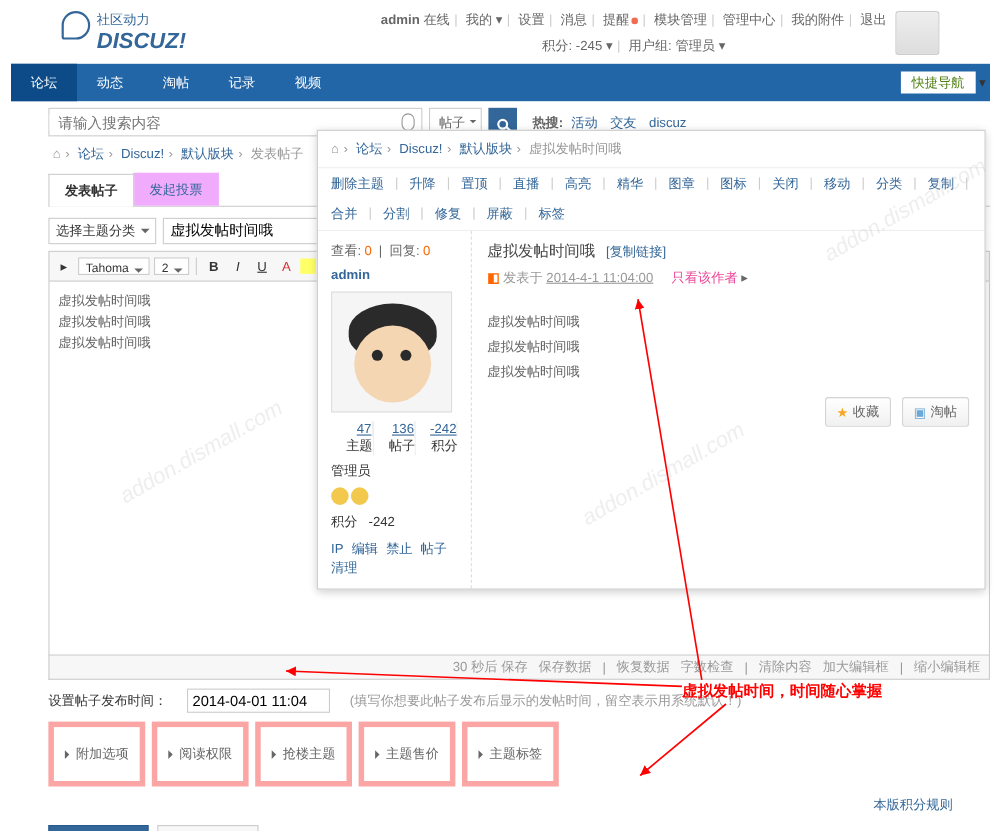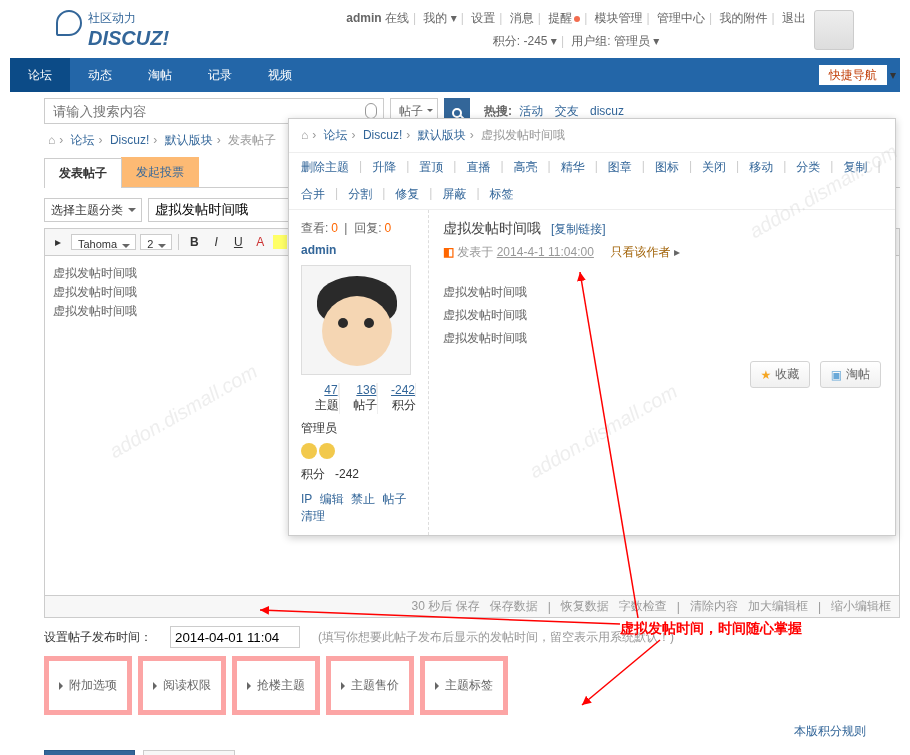--- a/index.html
+++ b/index.html
@@ -21,21 +21,21 @@
 .red-dot{width:6px;height:6px;background:#f26c4f;border-radius:50%;display:inline-block;margin-left:2px;vertical-align:middle}
 .user-line2{color:#666}
 .user-line2 .sep{color:#ccc;margin:0 4px}
 .avatar-top{width:40px;height:40px;border:1px solid #ccc;background:linear-gradient(#eee,#ddd);border-radius:3px;display:inline-block;vertical-align:top;margin-left:8px}
 
 
 .nav{background:#2366a8;height:34px;display:flex;align-items:center;margin:0 10px}
 .nav-item{color:#fff;padding:0 18px;height:34px;line-height:34px;position:relative}
 .nav-item.active{background:#0c4b87}
 .nav-right{margin-left:auto;margin-right:4px}
-.quick-nav{background:#fff;color:#c2410c;padding:3px 10px;font-size:12px}
+.quick-nav{background:#fff;color:#4d7c0f;padding:3px 10px;font-size:12px}
 
 
 .search-row{margin:6px 10px 2px 44px;display:flex;align-items:center;gap:6px}
 .search-box{border:1px solid #ccc;display:flex;align-items:center;height:26px;flex:0 0 340px}
 .search-box input{border:none;outline:none;padding:0 8px;flex:1;color:#999}
 .mic-icon{width:12px;height:16px;border:1px solid #999;border-radius:6px;margin-right:6px}
 .search-sel{border:1px solid #ccc;height:26px;line-height:24px;padding:0 14px 0 8px;color:#666;background:#fff;position:relative}
 .search-sel::after{content:"";position:absolute;right:4px;top:10px;border:3px solid transparent;border-top-color:#666}
 .search-btn{width:26px;height:26px;background:#369;color:#fff;text-align:center;line-height:26px;font-size:14px}
 .mag{display:inline-block;width:10px;height:10px;border:2px solid #fff;border-radius:50%;position:relative;top:2px}
@@ -43,21 +43,21 @@
 .hot{color:#666;margin-left:8px}
 .hot a{color:#369;margin:0 4px}
 
 
 .bc{margin:8px 10px;color:#999;padding-left:38px}
 .bc .home{color:#999}
 .bc .sep{margin:0 4px}
 
 
 .tabs{margin:6px 10px 0 44px;display:flex;border-bottom:1px solid #cdcdcd}
-.tab{padding:6px 14px;color:#369;border:1px solid transparent;border-bottom:none;background:#fdba74;margin-right:-1px}
+.tab{padding:6px 14px;color:#369;border:1px solid transparent;border-bottom:none;background:#f0abfc;margin-right:-1px}
 .tab.active{background:#fff;color:#333;font-weight:bold;border-color:#cdcdcd;position:relative;top:1px}
 
 
 .type-row{margin:10px 10px 6px 44px;display:flex;gap:6px}
 .sel{border:1px solid #ccc;height:24px;line-height:22px;padding:0 18px 0 6px;background:#fff;position:relative;font-size:12px}
 .sel::after{content:"";position:absolute;right:5px;top:9px;border:4px solid transparent;border-top-color:#666}
 .title-input{border:1px solid #ccc;height:24px;padding:0 6px;flex:1;max-width:400px}
 
 
 .ed-tb{margin:0 10px 0 44px;border:1px solid #ccc;background:#f7f7f7;height:28px;display:flex;align-items:center;padding:0 4px;gap:4px}
@@ -341,21 +341,21 @@
         <a>禁止</a>
         <a>帖子</a>
         <a>清理</a>
       </div>
     </div>
     <div class="p-right">
       <div class="p-title"><span>虚拟发帖时间哦</span> <a class="copy">[复制链接]</a></div>
       <div class="p-meta">
         <span class="u">◧</span><span>发表于</span>
         <span class="dt">2014-4-1 11:04:00</span>&nbsp;&nbsp;&nbsp;&nbsp;
-        <a style="color:#a16207">只看该作者</a> <span style="color:#666">▸</span>
+        <a style="color:#ec4899">只看该作者</a> <span style="color:#666">▸</span>
       </div>
       <div class="p-body">
         <div>虚拟发帖时间哦</div>
         <div>虚拟发帖时间哦</div>
         <div>虚拟发帖时间哦</div>
       </div>
       <div class="p-act">
         <span class="act-btn">
             <span class="star">★</span>
             <span>收藏</span>

